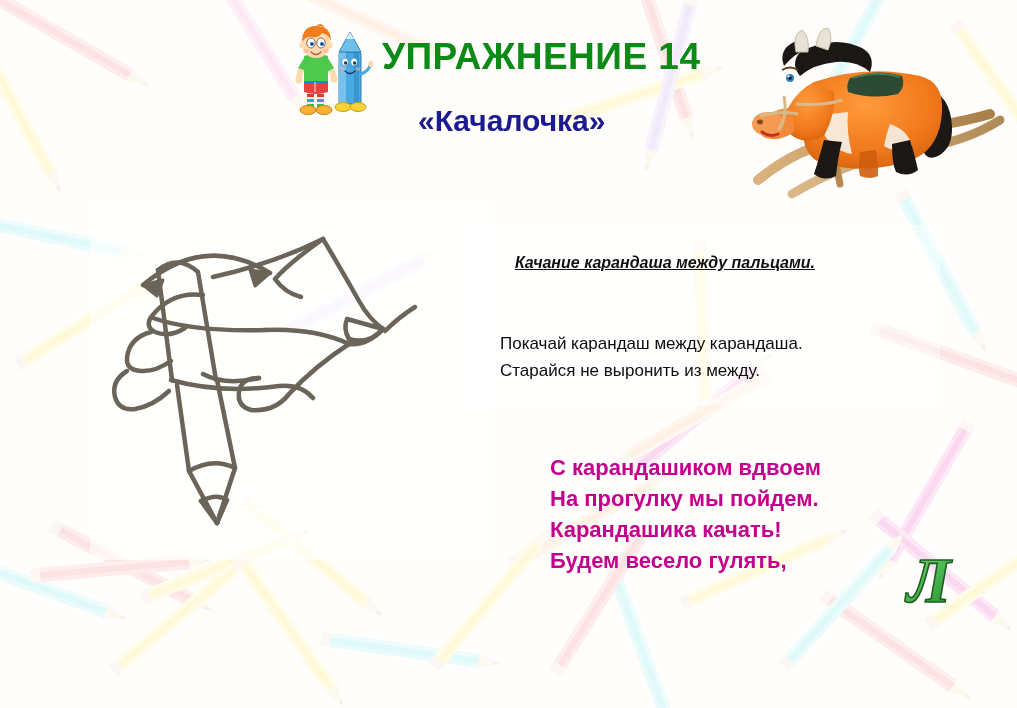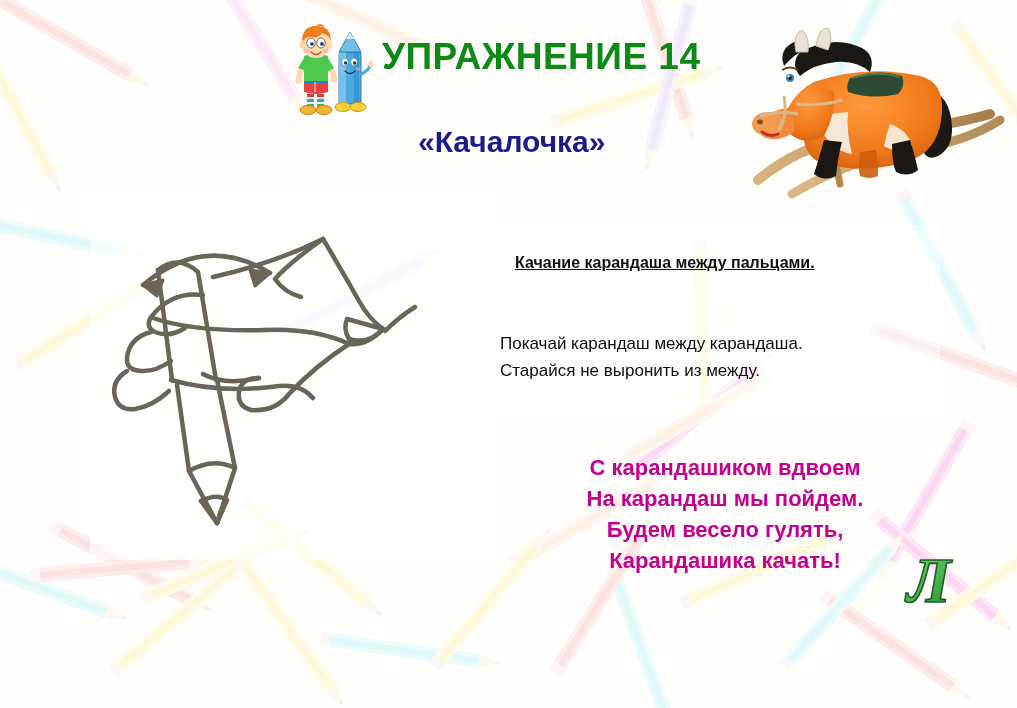--- a/index.html
+++ b/index.html
@@ -38,50 +38,50 @@
     white-space:nowrap;
   }
   .subtitle{
     position:absolute;
     left:418px; top:104px;
     font-size:30px;
     font-weight:bold;
     color:#1b1b8f;
     z-index:6;
     white-space:nowrap;
-    margin-top:21px;
   }
 
   
   .lead{
     position:absolute;
     left:515px; top:254px;
     font-size:16px;
     font-weight:bold;
+    font-style:italic;
     text-decoration:underline;
     color:#111111;
     z-index:6;
     white-space:nowrap;
   }
   .body-text{
     position:absolute;
     left:500px; top:330px;
     font-size:17px;
     line-height:27px;
     color:#0d0d0d;
     z-index:6;
     white-space:nowrap;
   }
 
   
   .poem{
     position:absolute;
     left:550px; top:452px;
     width:350px;
-    text-align:center;
+    text-align:left;
     font-size:22px;
     font-weight:bold;
     line-height:31px;
     color:#c4008f;
     z-index:6;
     white-space:nowrap;
   }
 
   
   .fig{position:absolute;z-index:5;}
@@ -345,23 +345,23 @@
 
   <div class="lead">Качание карандаша между пальцами.</div>
 
   <div class="body-text">
     <div>Покачай карандаш между карандаша.</div>
     <div>Старайся не выронить из между.</div>
   </div>
 
   <div class="poem">
     <div>С карандашиком вдвоем</div>
-    <div>На карандаш мы пойдем.</div>
+    <div>На прогулку мы пойдем.</div>
+    <div>Карандашика качать!</div>
     <div>Будем весело гулять,</div>
-    <div>Карандашика качать!</div>
   </div>
 
   <div class="fig" id="fig-letter">
     <svg viewBox="0 0 72 78" xmlns="http://www.w3.org/2000/svg" aria-hidden="true">
       <defs>
         <linearGradient id="letG" x1="0" y1="0" x2="0.6" y2="1">
           <stop offset="0%" stop-color="#8ee98a"></stop>
           <stop offset="45%" stop-color="#53c457"></stop>
           <stop offset="100%" stop-color="#2f9637"></stop>
         </linearGradient>

